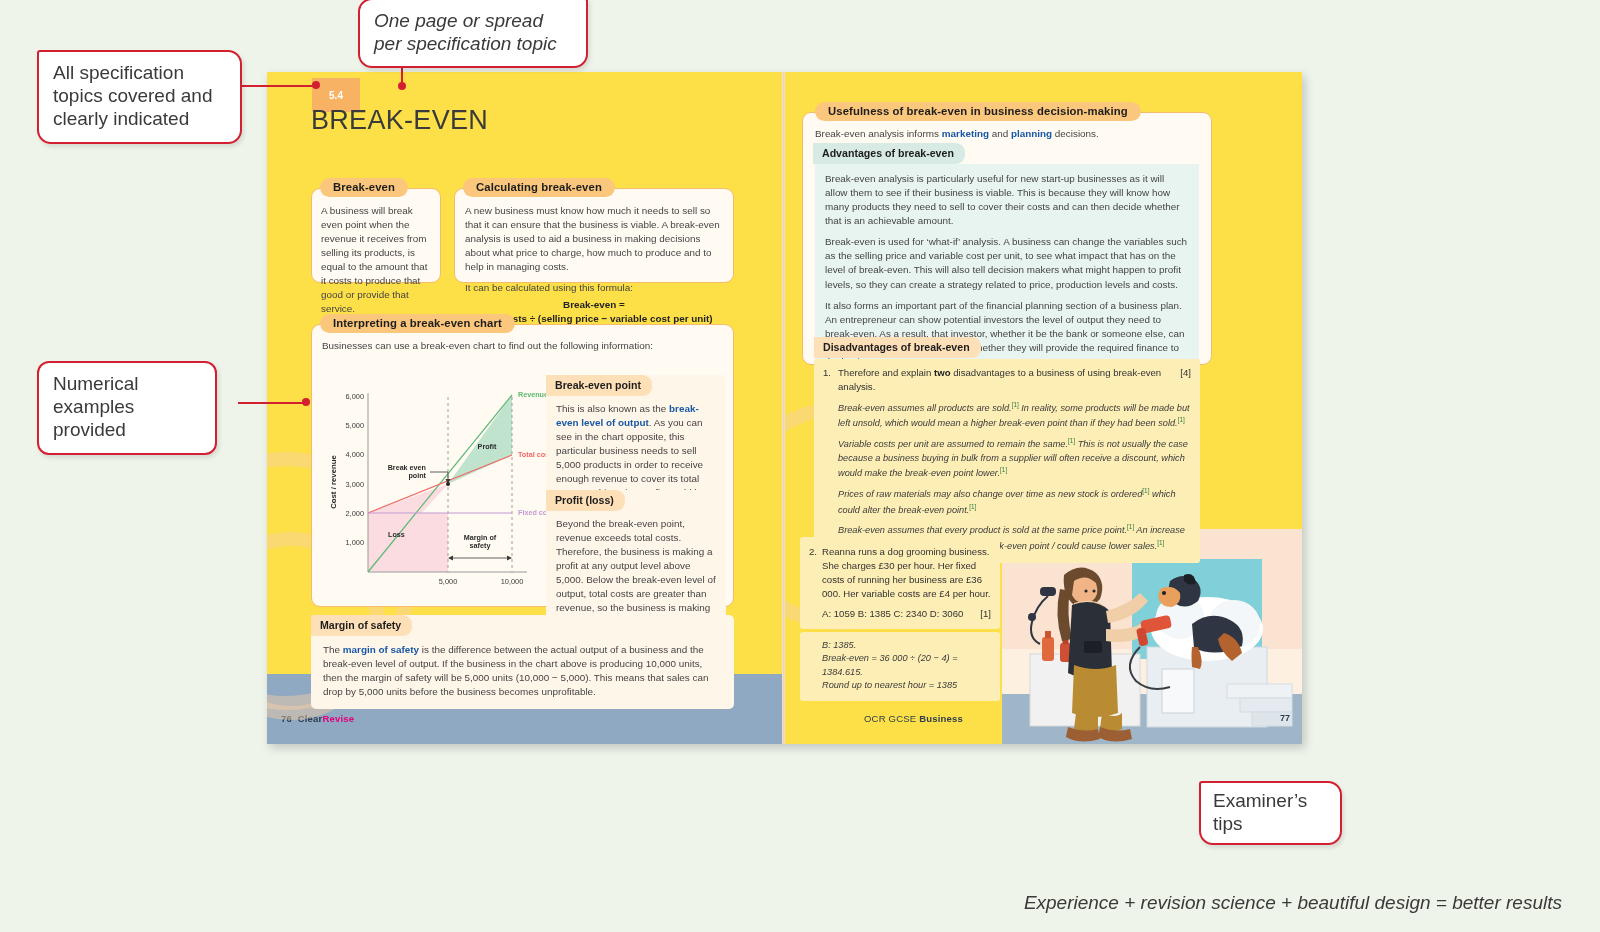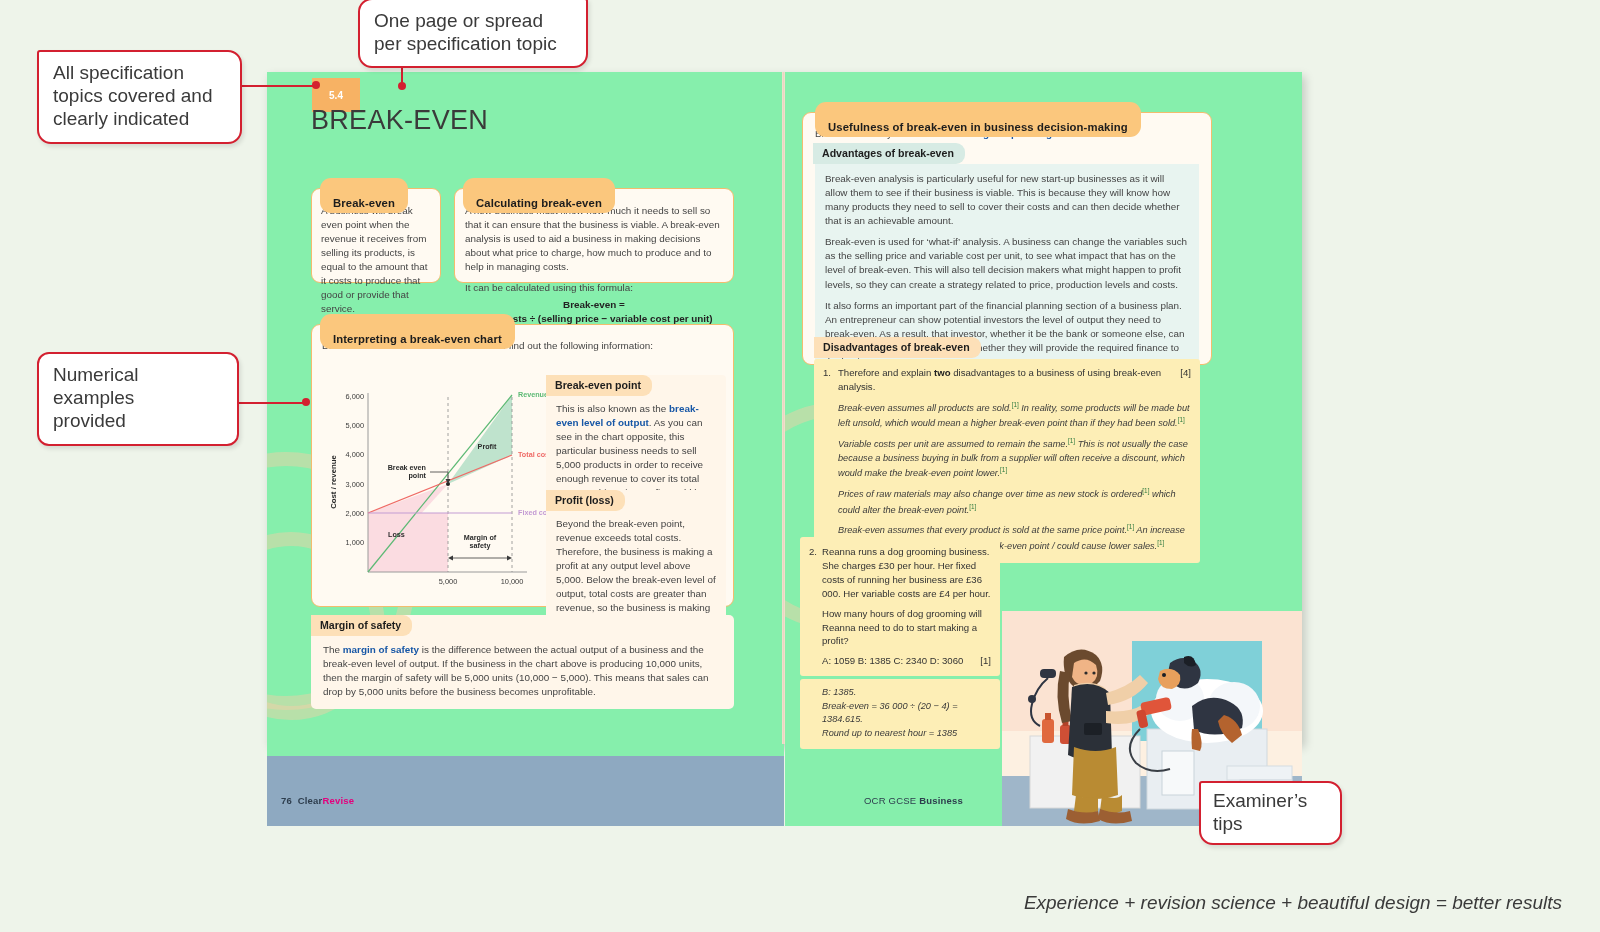--- a/index.html
+++ b/index.html
@@ -19,39 +19,39 @@
   }
   .co-tl{border-radius:3px 14px 14px 14px;}
   .co-tr{border-radius:14px 3px 14px 14px;}
   .co-all{border-radius:14px;}
   .lead{position:absolute;background:#d32030;z-index:29;}
   .dot{position:absolute;width:8px;height:8px;border-radius:50%;background:#d32030;z-index:31;}
 
   
   #spread{position:absolute;left:267px;top:72px;width:1035px;height:672px;z-index:10;
           box-shadow:3px 4px 9px rgba(0,0,0,.18);}
-  .page{position:absolute;top:0;height:754px;background:#86efac;overflow:hidden;}
+  .page{position:absolute;top:0;height:672px;background:#fde047;overflow:hidden;}
   #pageL{left:0;width:517px;}
   #pageR{left:518px;width:517px;}
   #spine{position:absolute;left:515px;top:0;width:3px;height:672px;
          background:linear-gradient(90deg,#f3e2d0,#e9d6c2,#f3e2d0);z-index:14;}
   .footband{position:absolute;left:0;bottom:0;width:100%;height:70px;background:#8ea9c1;}
   .pgnum{position:absolute;bottom:20px;font-size:9.5px;font-weight:bold;color:#2d3d4d;letter-spacing:.2px;}
   .cr-brand{color:#2d3d4d;}
   .cr-rev{color:#e3007d;}
 
   
   .swirl{position:absolute;border:14px solid rgba(247,206,166,.45);border-radius:50%;
          background:transparent;z-index:1;}
 
   
   .card{position:absolute;box-sizing:border-box;border:1.3px solid #f3bc6d;
         border-radius:9px;background:#fffaf2;z-index:12;}
   .pill{position:absolute;top:-11px;left:16px;background:#fbc77d;color:#1d1d1d;
-        border-radius:11px;padding:19px 13px 4px 13px;font-size:11.3px;font-weight:bold;
+        border-radius:11px;padding:3px 13px 4px 13px;font-size:11.3px;font-weight:bold;
         white-space:nowrap;z-index:13;letter-spacing:.1px;}
   .tabhdr{display:inline-block;background:#fde0b8;color:#1d1d1d;font-size:10.6px;
           font-weight:bold;padding:4px 11px 5px 9px;border-radius:0 9px 9px 0;}
   .body{font-size:9.9px;line-height:1.42;color:#444;}
   .body p{margin:0 0 7px 0;}
   .body p:last-child{margin-bottom:0;}
   b.blue{color:#1757a6;}
   b.dk{color:#222;}
 
   
@@ -89,27 +89,27 @@
 
 <div class="callout co-tl" style="left:37px;top:50px;width:205px;">
   <span style="white-space:pre-line;">All specification
 topics covered and
 clearly indicated</span>
 </div>
 <div class="lead" style="left:241px;top:85px;width:75px;height:2px;"></div>
 <div class="dot" style="left:312px;top:81px;"></div>
 
 <div class="callout co-tr" style="left:358px;top:-2px;width:230px;">
-  <span style="white-space:pre-line;">One page or spread
+  <span style="white-space:pre-line;font-style:italic;">One page or spread
 per specification topic</span>
 </div>
 <div class="lead" style="left:401px;top:55px;width:2px;height:30px;"></div>
 <div class="dot" style="left:398px;top:82px;"></div>
 
-<div class="callout co-all" style="left:37px;top:352px;width:202px;border-radius:12px 12px 12px 12px;">
+<div class="callout co-all" style="left:37px;top:361px;width:180px;border-radius:12px 12px 12px 12px;">
   <span style="white-space:pre-line;">Numerical examples
 provided</span>
 </div>
 <div class="lead" style="left:238px;top:402px;width:70px;height:2px;"></div>
 <div class="dot" style="left:302px;top:398px;"></div>
 
 <div class="callout co-tl" style="left:1199px;top:781px;width:143px;padding:6px 12px 8px 12px;">
   <span>Examiner’s tips</span>
 </div>
 
@@ -330,21 +330,20 @@
         <text x="288" y="192" font-size="9" font-weight="bold" fill="#2d3d4d" text-anchor="end" font-family="Liberation Sans, sans-serif">77</text>
       </svg>
     </div>
 
     <div style="position:absolute;left:15px;top:465px;width:200px;z-index:14;">
       <div class="qbox" style="padding:8px 9px 8px 9px;">
         <div class="qtext" style="display:flex;">
           <span style="width:13px;flex:none;">2.</span>
           <span style="flex:1;">Reanna runs a dog grooming business. She charges £30 per hour. Her fixed costs of running her business are £36 000. Her variable costs are £4 per hour.</span>
         </div>
-        <div class="qtext" style="margin:6px 0 0 13px;">How many hours of dog grooming will Reanna need to do to start making a profit?</div>
         <div class="qtext" style="margin:6px 0 0 13px;display:flex;">
           <span style="flex:1;">A: 1059    B: 1385    C: 2340    D: 3060</span>
           <span style="flex:none;">[1]</span>
         </div>
       </div>
       <div class="qbox" style="padding:7px 9px 8px 22px;margin-top:3px;background:#fdeeb6;">
         <div class="ans">B: 1385.</div>
         <div class="ans">Break-even = 36 000 ÷ (20 − 4) = 1384.615.</div>
         <div class="ans">Round up to nearest hour = 1385</div>
       </div>

